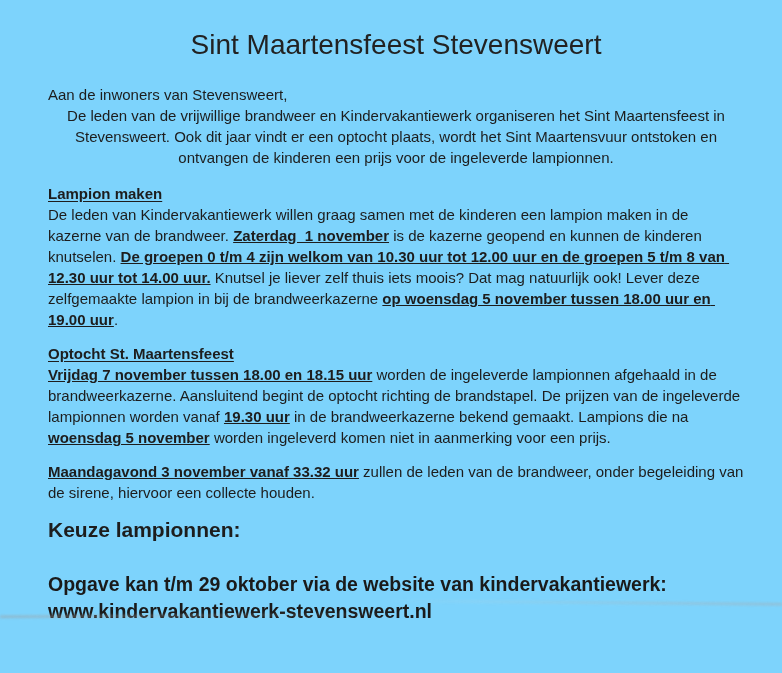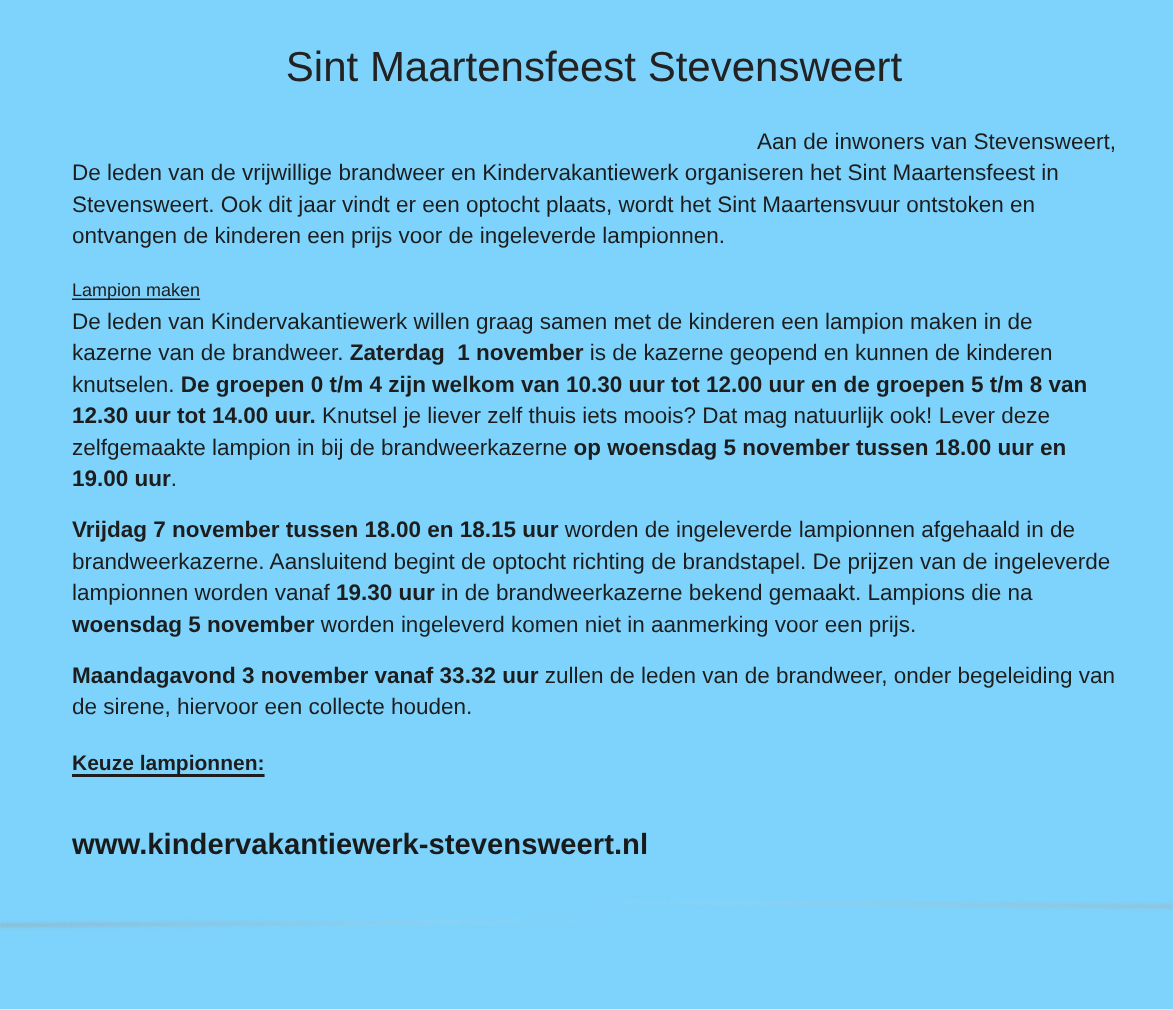--- a/index.html
+++ b/index.html
@@ -29,50 +29,50 @@
     font-weight: 400;
     line-height: 38px;
     text-align: center;
     margin: 6px 0 20px 0;
     color: #222222;
   }
   .greeting {
     font-size: 15px;
     line-height: 21px;
     margin: 0 0 16px 0;
-    text-align: right;
   }
   .body-text {
     font-size: 15px;
     line-height: 21px;
     margin: 0;
     white-space: pre-wrap;
   }
   .intro {
     margin-bottom: 15px;
+    text-align: center;
   }
   .sec {
     margin-bottom: 13px;
   }
   .sec-heading {
-    font-size: 12px;
+    font-size: 15px;
     line-height: 21px;
-    font-weight: 400;
+    font-weight: 700;
     text-decoration: underline;
     text-underline-offset: 2px;
   }
   .sec .body-text b,
   .body-text b {
     font-weight: 700;
+    text-decoration: underline;
   }
   .keuze-heading {
-    font-size: 14px;
+    font-size: 21px;
     line-height: 27px;
     font-weight: 700;
-    text-decoration: underline;
     text-decoration-thickness: 2px;
     text-underline-offset: 3px;
     margin: 2px 0 0 0;
   }
   .footer-note {
     margin-top: 28px;
     font-size: 19.5px;
     line-height: 27px;
     font-weight: 700;
     color: #1a1a1a;
@@ -111,29 +111,31 @@
   <p class="greeting body-text">Aan de inwoners van Stevensweert,</p>
 
   <p class="body-text intro">De leden van de vrijwillige brandweer en Kindervakantiewerk organiseren het Sint Maartensfeest in Stevensweert. Ook dit jaar vindt er een optocht plaats, wordt het Sint Maartensvuur ontstoken en ontvangen de kinderen een prijs voor de ingeleverde lampionnen.</p>
 
   <section class="sec">
     <div class="sec-heading">Lampion maken</div>
     <p class="body-text"><span>De leden van Kindervakantiewerk willen graag samen met de kinderen een lampion maken in de kazerne van de brandweer. </span><b>Zaterdag  1 november</b><span> is de kazerne geopend en kunnen de kinderen knutselen. </span><b>De groepen 0 t/m 4 zijn welkom van 10.30 uur tot 12.00 uur en de groepen 5 t/m 8 van 12.30 uur tot 14.00 uur.</b><span> Knutsel je liever zelf thuis iets moois? Dat mag natuurlijk ook! Lever deze zelfgemaakte lampion in bij de brandweerkazerne </span><b>op woensdag 5 november tussen 18.00 uur en 19.00 uur</b><span>.</span></p>
   </section>
 
   <section class="sec">
+    <div class="sec-heading">Optocht St. Maartensfeest</div>
     <p class="body-text"><b>Vrijdag 7 november tussen 18.00 en 18.15 uur</b><span> worden de ingeleverde lampionnen afgehaald in de brandweerkazerne. Aansluitend begint de optocht richting de brandstapel. De prijzen van de ingeleverde lampionnen worden vanaf </span><b>19.30 uur</b><span> in de brandweerkazerne bekend gemaakt. Lampions die na </span><b>woensdag 5 november</b><span> worden ingeleverd komen niet in aanmerking voor een prijs.</span></p>
   </section>
 
   <section class="sec">
     <p class="body-text"><b>Maandagavond 3 november vanaf 33.32 uur</b><span> zullen de leden van de brandweer, onder begeleiding van de sirene, hiervoor een collecte houden.</span></p>
   </section>
 
   <h2 class="keuze-heading">Keuze lampionnen:</h2>
 
   <div class="footer-note">
+    <div>Opgave kan t/m 29 oktober via de website van kindervakantiewerk:</div>
     <div>www.kindervakantiewerk-stevensweert.nl</div>
   </div>
 
   <div class="crease"></div>
   <div class="crease2"></div>
 
 </div>
 
 </body></html>

